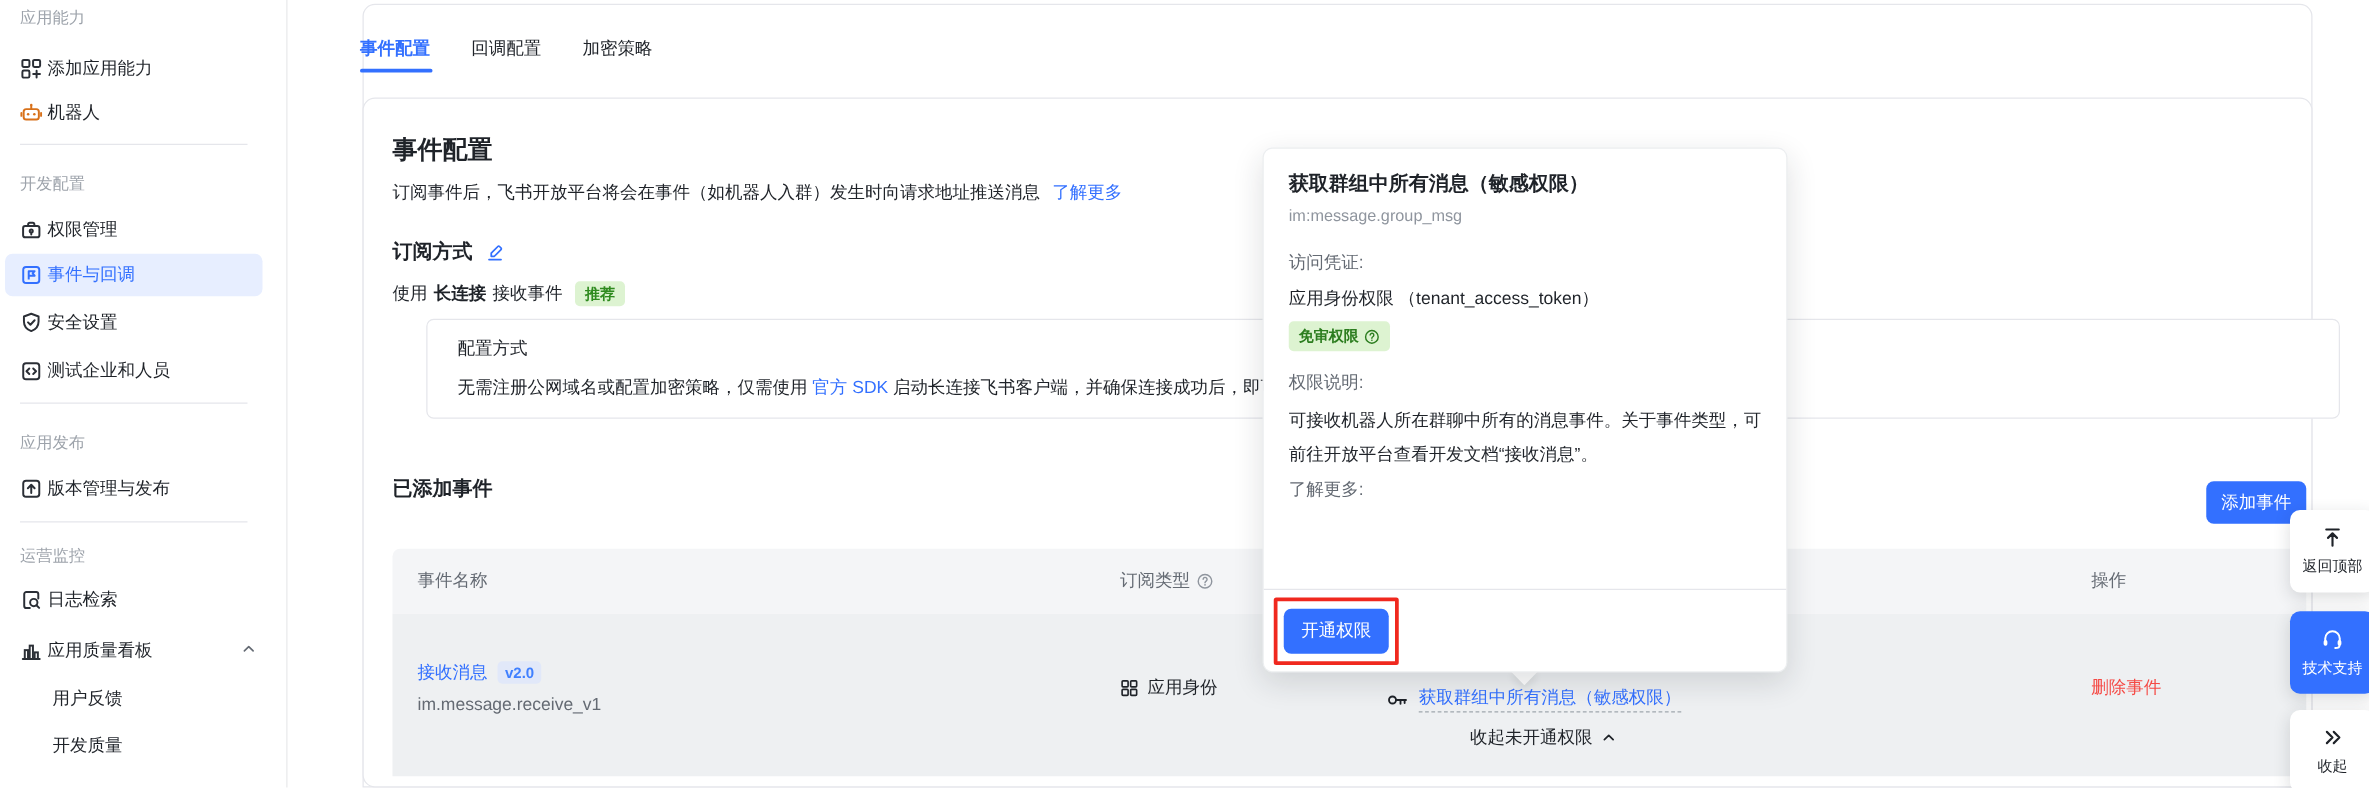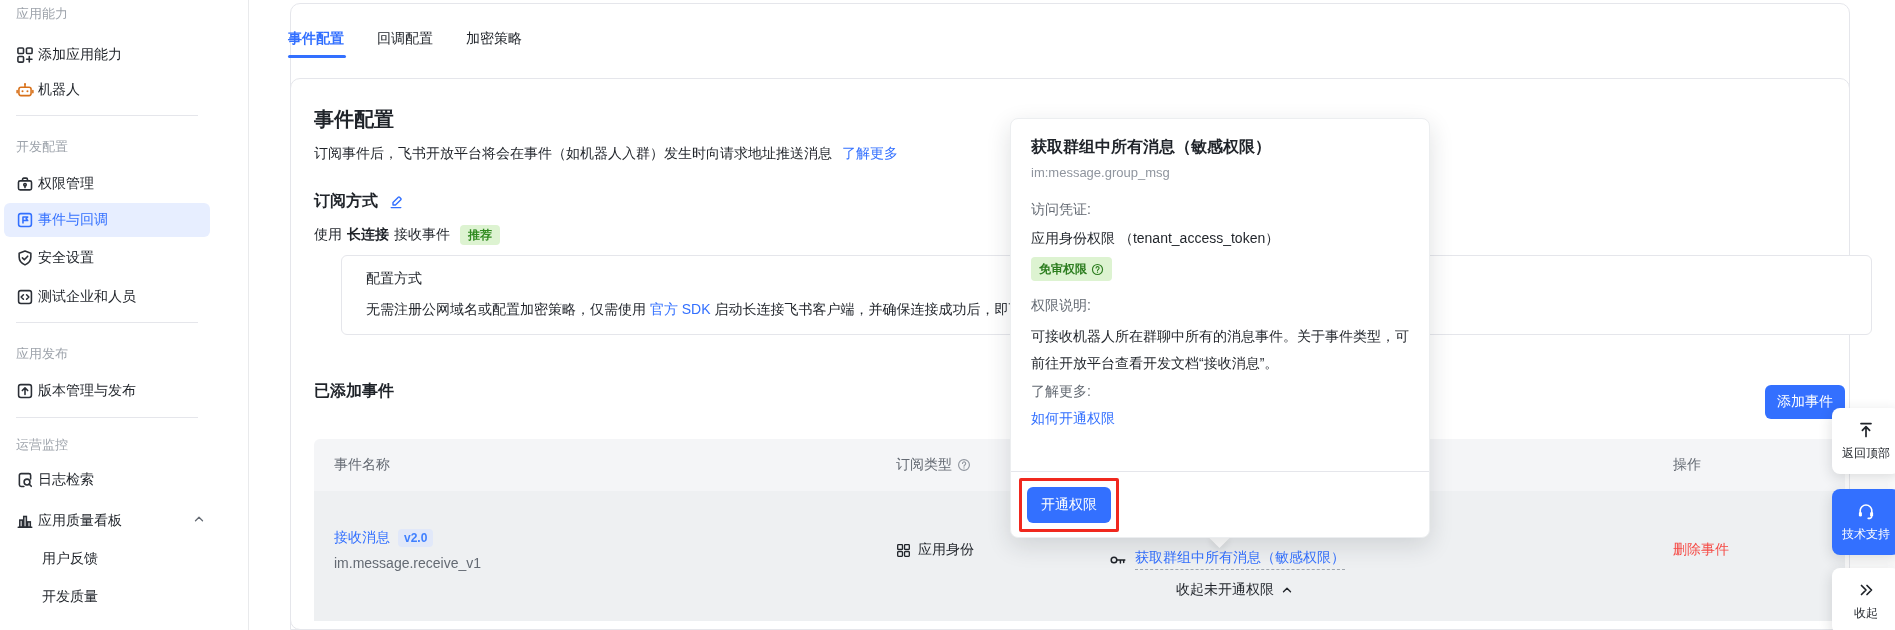--- a/index.html
+++ b/index.html
@@ -2,21 +2,21 @@
 <html><head>
 <meta charset="utf-8">
 <style>
   * { margin:0; padding:0; box-sizing:border-box; }
   html,body { width:1895px; height:630px; overflow:hidden; background:#fff;
     font-family:"Liberation Sans","DejaVu Sans",sans-serif; color:#1f2329; font-size:14px; }
   .abs { position:absolute; }
   svg { display:block; }
 
   
-  .sidebar { position:absolute; left:0; top:0; width:249px; height:630px; background:#fff; border-right:1px solid #e9eaec; }
+  .sidebar { position:absolute; left:0; top:0; width:230px; height:630px; background:#fff; border-right:1px solid #e9eaec; }
   .s-header { position:absolute; left:16px; font-size:13px; color:#9da3ab; white-space:nowrap; }
   .s-item { position:absolute; left:4px; width:206px; height:32px; display:flex; align-items:center; gap:4px; padding-left:12px; border-radius:6px; cursor:pointer; white-space:nowrap; }
   .s-item .ic { width:18px; height:18px; color:#2b2f36; flex:0 0 18px; }
   .s-item.active { background:#e7eeff; color:#3370ff; }
   .s-item.active .ic { color:#3370ff; }
   .s-sub { position:absolute; left:42px; white-space:nowrap; cursor:pointer; }
   .s-div { position:absolute; left:16px; width:182px; height:1px; background:#e5e6eb; }
   .s-chevron { position:absolute; color:#646a73; }
 
   
@@ -298,21 +298,20 @@
             <circle cx="8" cy="11.3" r="0.8" fill="currentColor" stroke="none"></circle>
           </svg>
         </span>
     </span>
   </div>
 
   <div class="gray" style="margin-top:16px">权限说明:</div>
   <div style="margin-top:8px;line-height:27px;width:382px">可接收机器人所在群聊中所有的消息事件。关于事件类型，可前往开放平台查看开发文档“接收消息”。</div>
 
   <div class="gray" style="margin-top:6px">了解更多:</div>
-  <div class="link" style="margin-top:9px">如何开通权限</div>
 
   <div class="pop-divider"></div>
   <button class="btn-primary abs" style="left:16px;top:368px;width:84px;height:36px">开通权限</button>
   <div class="red-box"></div>
 </div>
 
 <div class="float-card" style="top:408px">
   <span>
       <svg viewBox="0 0 20 20" width="20" height="20" fill="none" stroke="currentColor" stroke-width="1.7">
         <path d="M5 3.6h10M10 16.5V7M6.4 10.3L10 6.7l3.6 3.6" stroke-linecap="round" stroke-linejoin="round"></path>

